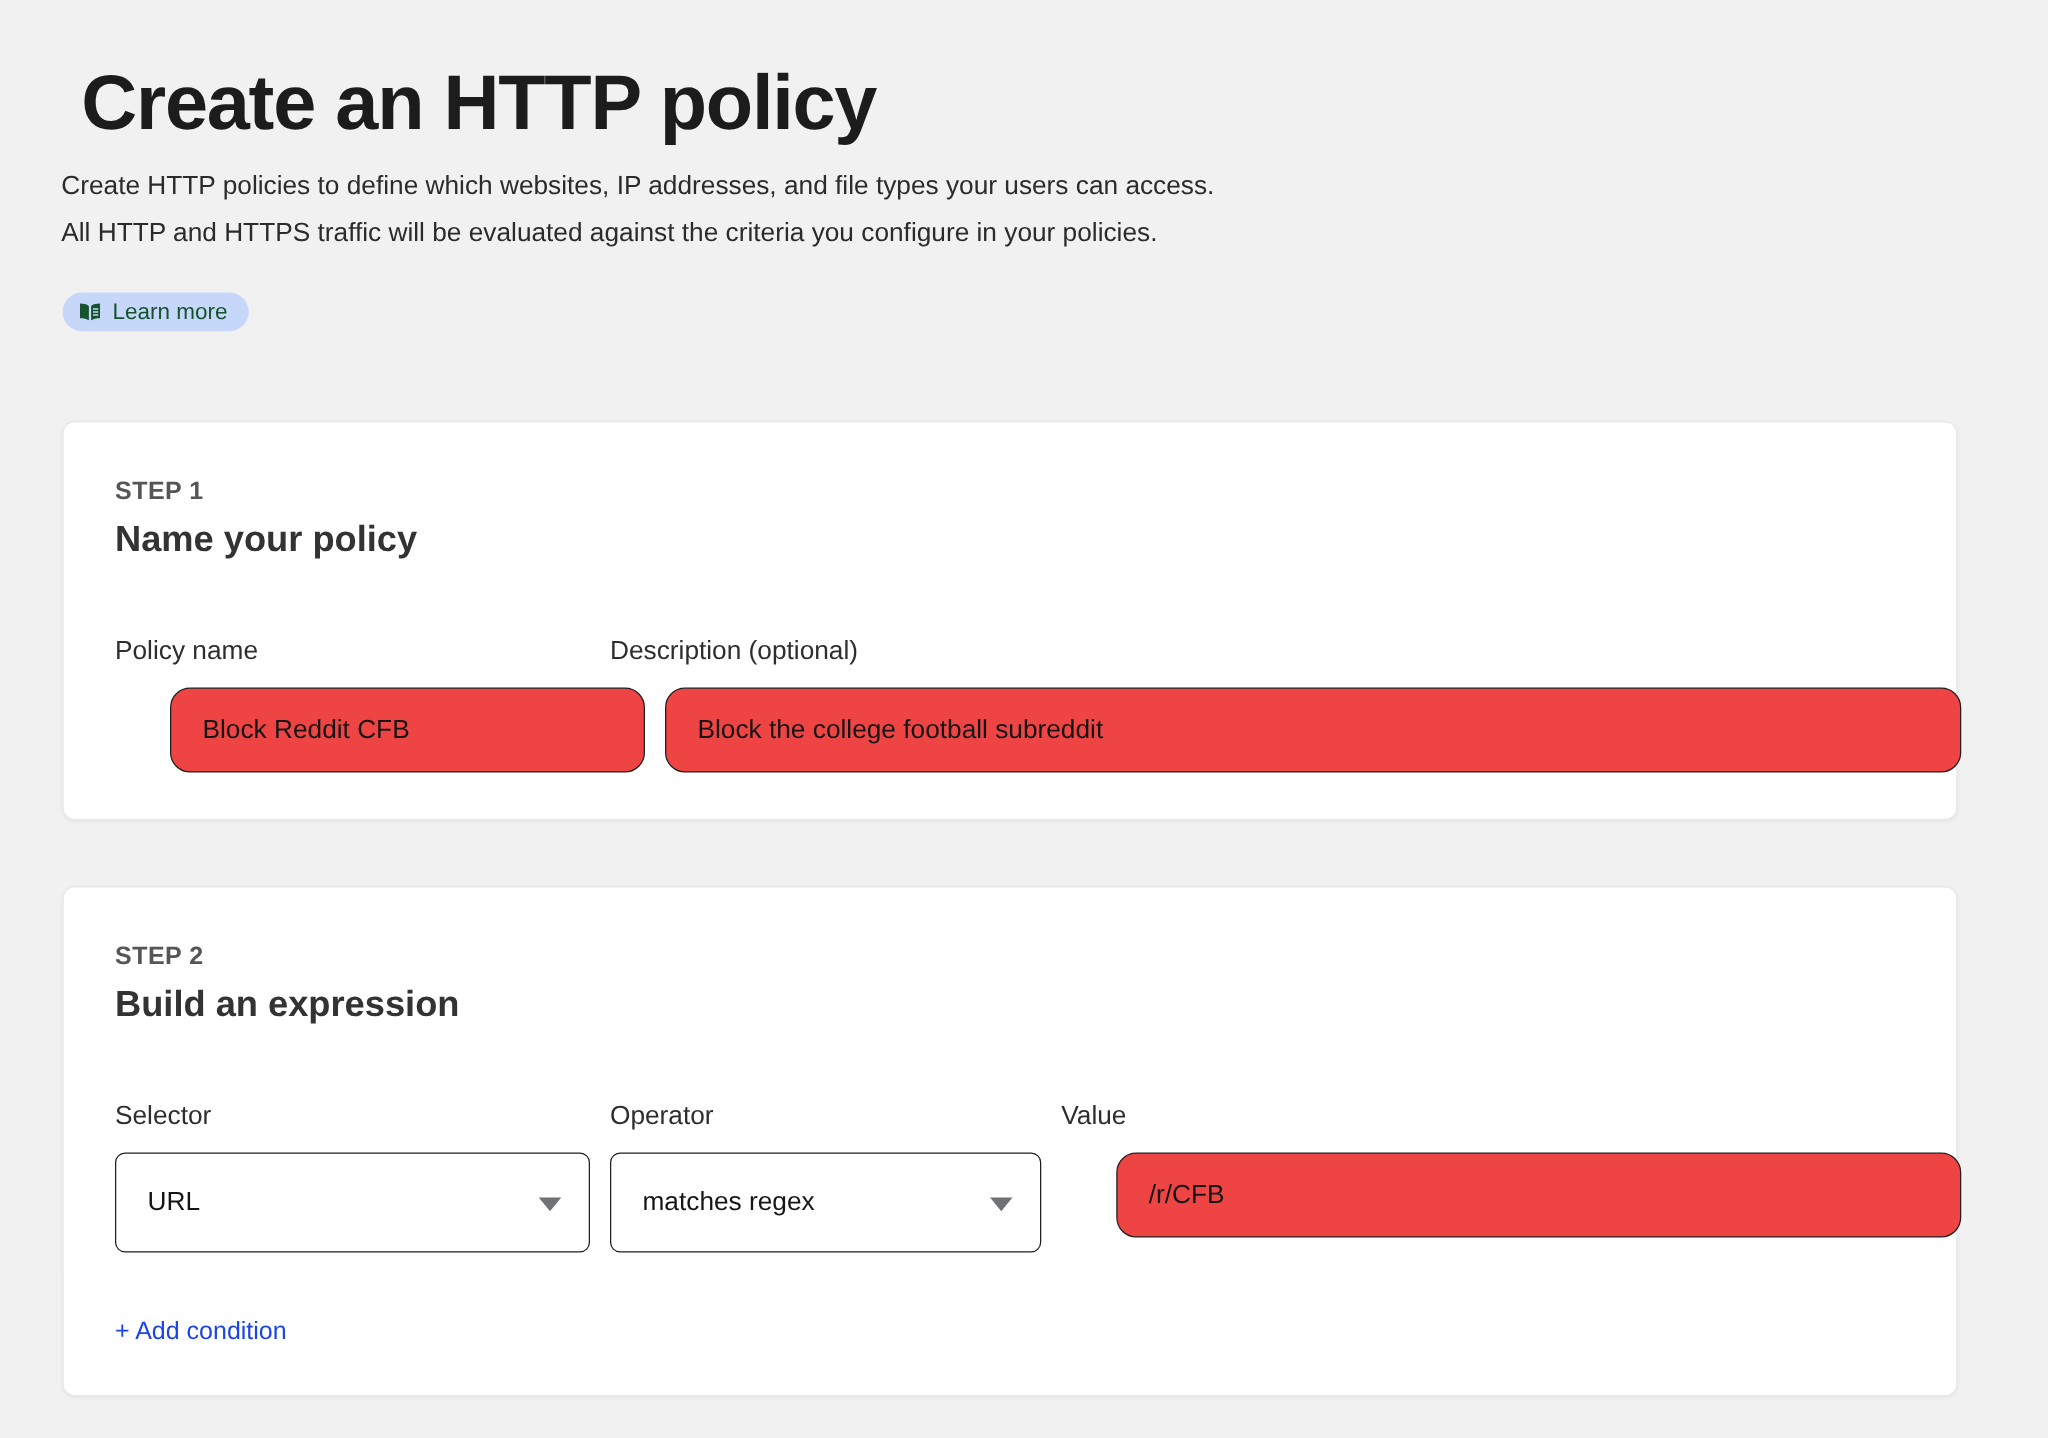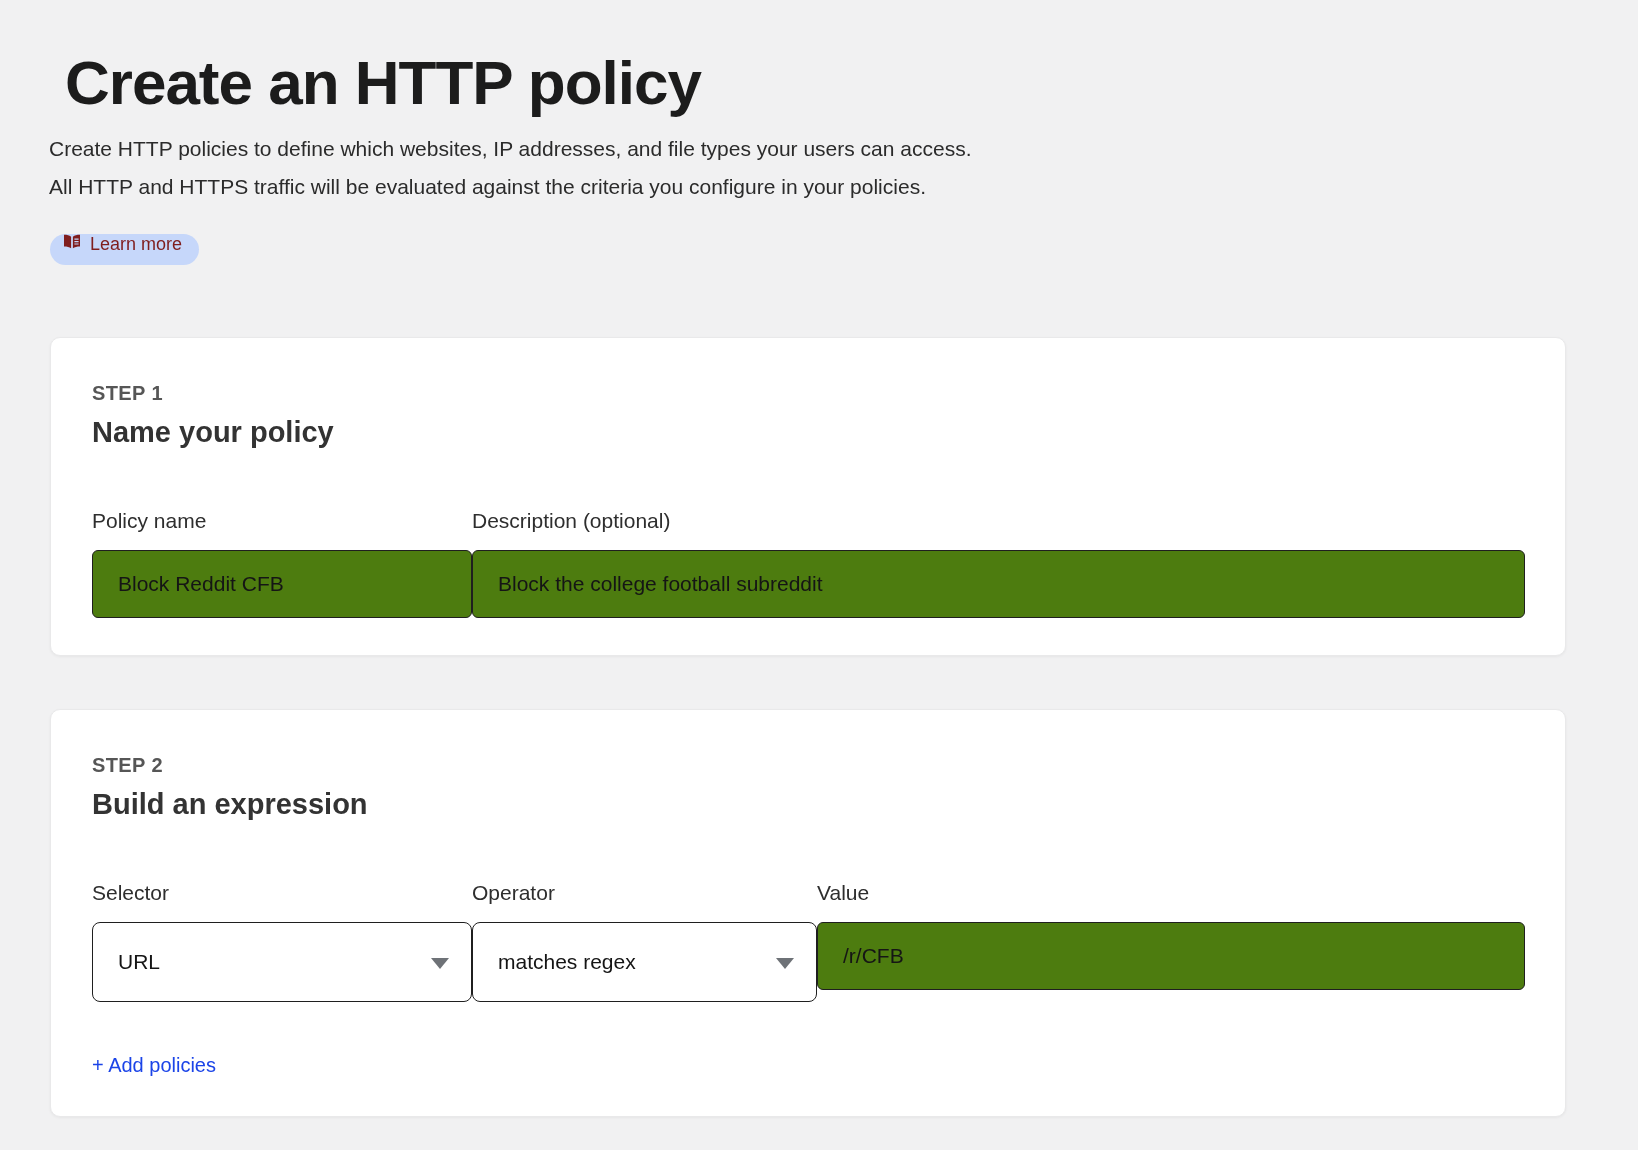--- a/index.html
+++ b/index.html
@@ -24,29 +24,29 @@
     color: #1C1C1C;
   }
   .page-desc {
     margin: 15px 0 0 49px;
     font-size: 21px;
     line-height: 38px;
     color: #2B2B2B;
   }
   .learn-more {
     display: inline-flex;
-    align-items: flex-start;
+    align-items: center;
     gap: 9px;
     margin: 28px 0 0 50px;
     height: 31px;
     padding: 0 17px 0 13px;
     border: none;
     border-radius: 16px;
     background: #C6D7FA;
-    color: #7f1d1d;
+    color: #14532d;
     font-family: inherit;
     font-size: 18px;
     cursor: pointer;
   }
   .learn-more svg { display: block; }
 
   .card {
     width: 1516px;
     margin-left: 50px;
     background: #FFFFFF;
@@ -66,40 +66,41 @@
     color: #565656;
   }
   .card h2 {
     margin: 12px 0 0;
     font-size: 29px;
     line-height: 34px;
     font-weight: 700;
     color: #333333;
   }
 
-  .fields-row { display: flex; margin-top: 60px; }
+  .fields-row { display: flex; gap: 16px; margin-top: 60px; }
   .field label {
     display: block;
     font-size: 21px;
     line-height: 24px;
     color: #2E2E2E;
     margin-bottom: 17px;
   }
   .text-input {
     display: block;
     width: 100%;
     height: 68px;
-    background: #4d7c0f;
+    background: #ef4444;
     border: 1.5px solid #1F1F1F;
-    border-radius: 6px;
+    border-radius: 16px;
     padding: 0 25px;
     font-family: inherit;
     font-size: 21px;
     color: #151515;
     outline: none;
+    margin-left: 44px;
   }
   .f-policy   { width: 380px; }
   .f-desc     { flex: 1; }
   .f-selector { width: 380px; }
   .f-operator { width: 345px; }
   .f-value    { flex: 1; }
 
   .select-box {
     position: relative;
     display: flex;
@@ -187,16 +188,16 @@
         <div class="select-box">
           <span>matches regex</span>
           <span class="caret-down"></span>
         </div>
       </div>
       <div class="field f-value">
         <label>Value</label>
         <input class="text-input" type="text" value="/r/CFB" style="">
       </div>
     </div>
-    <a class="add-condition" href="#">+ Add policies</a>
+    <a class="add-condition" href="#">+ Add condition</a>
   </section>
 
 </div>
 
 </body></html>

